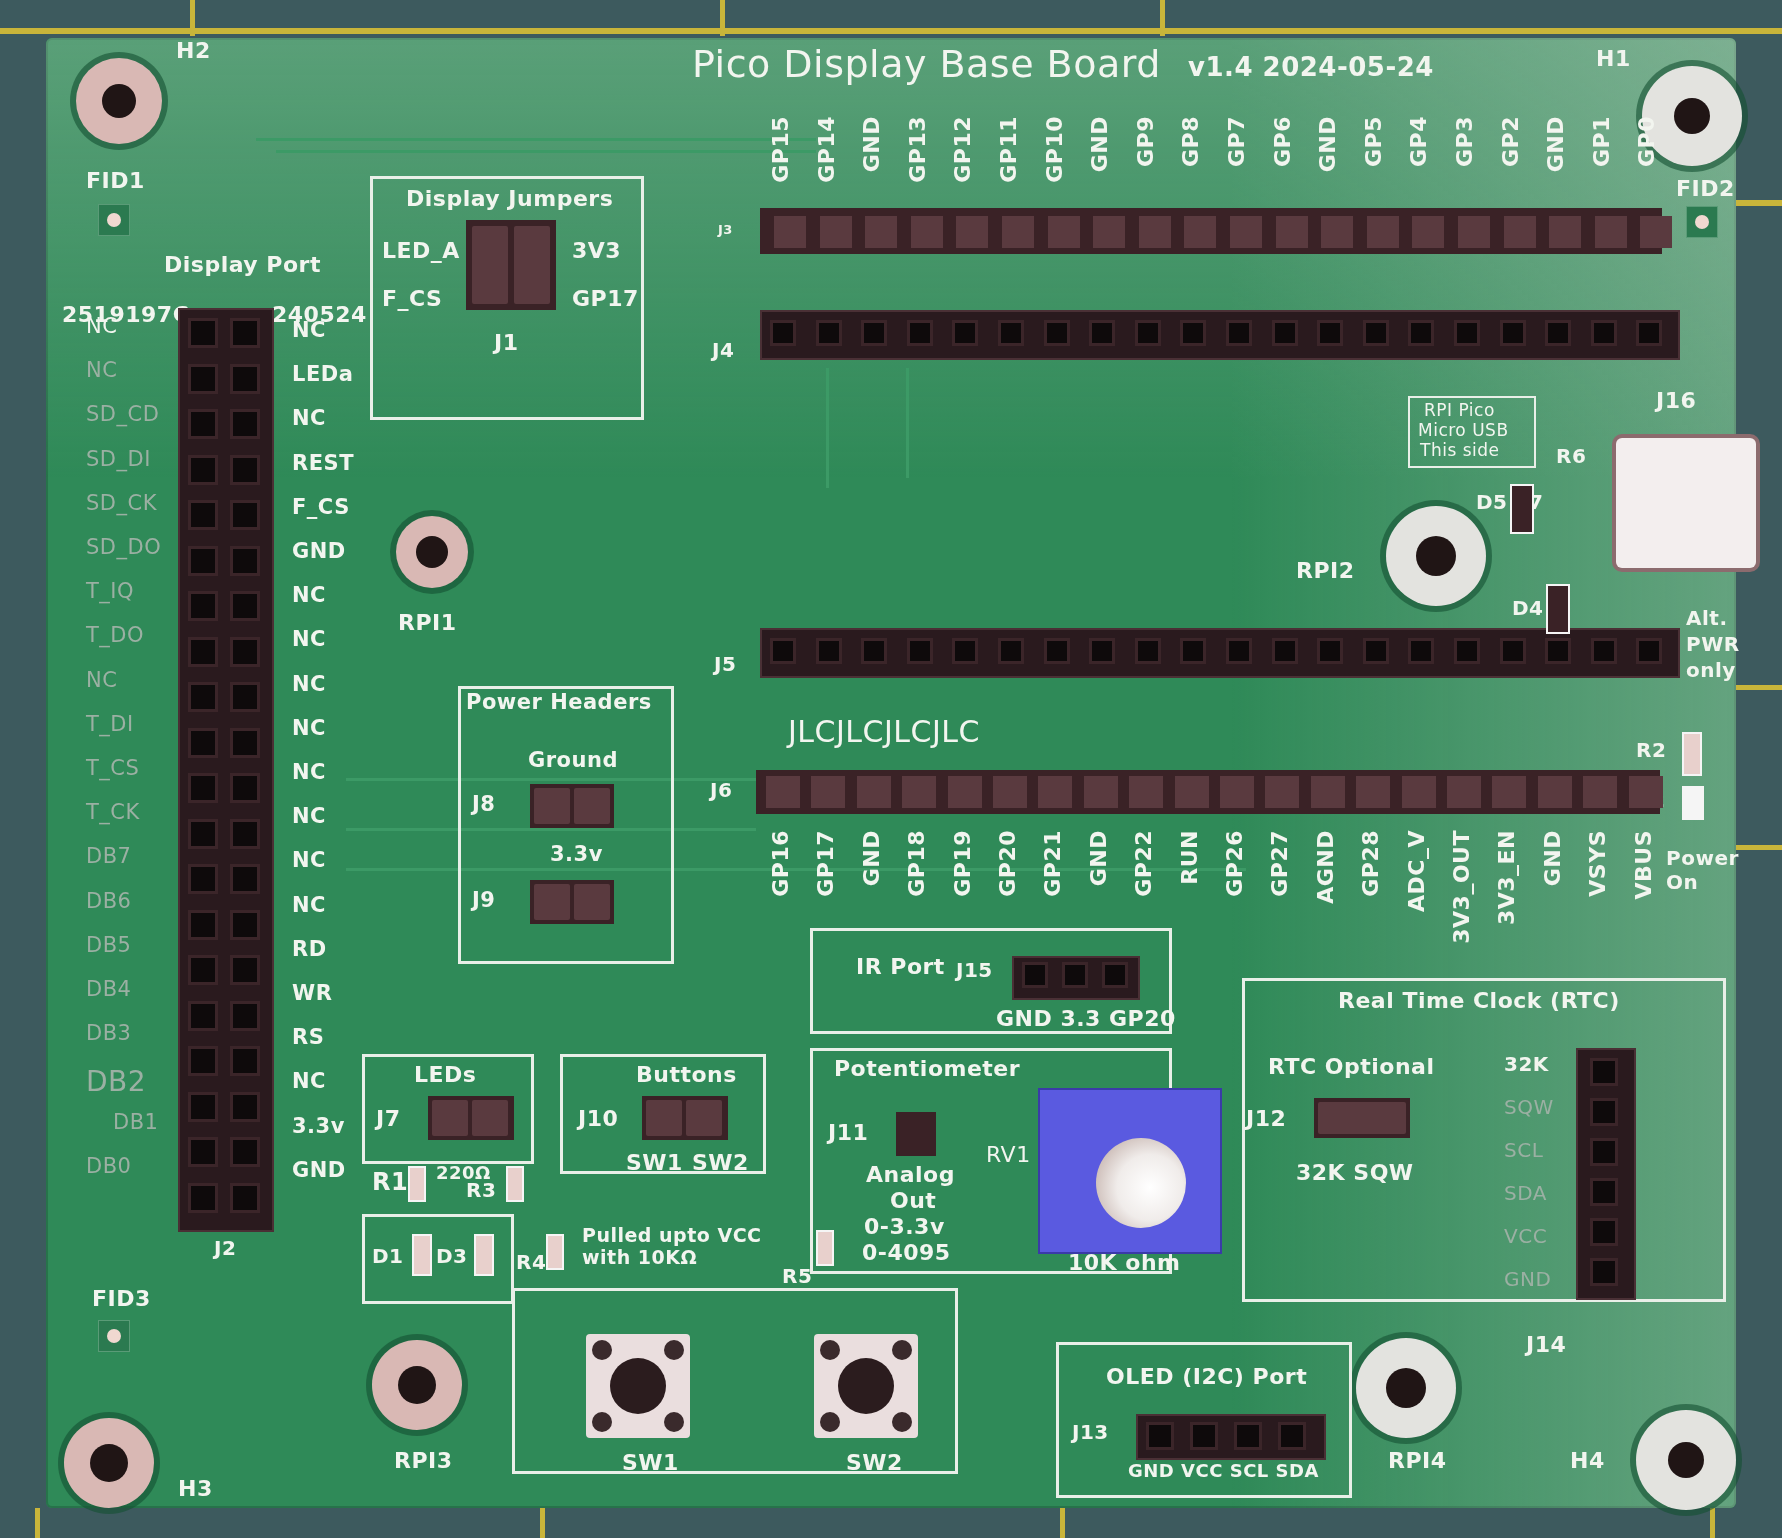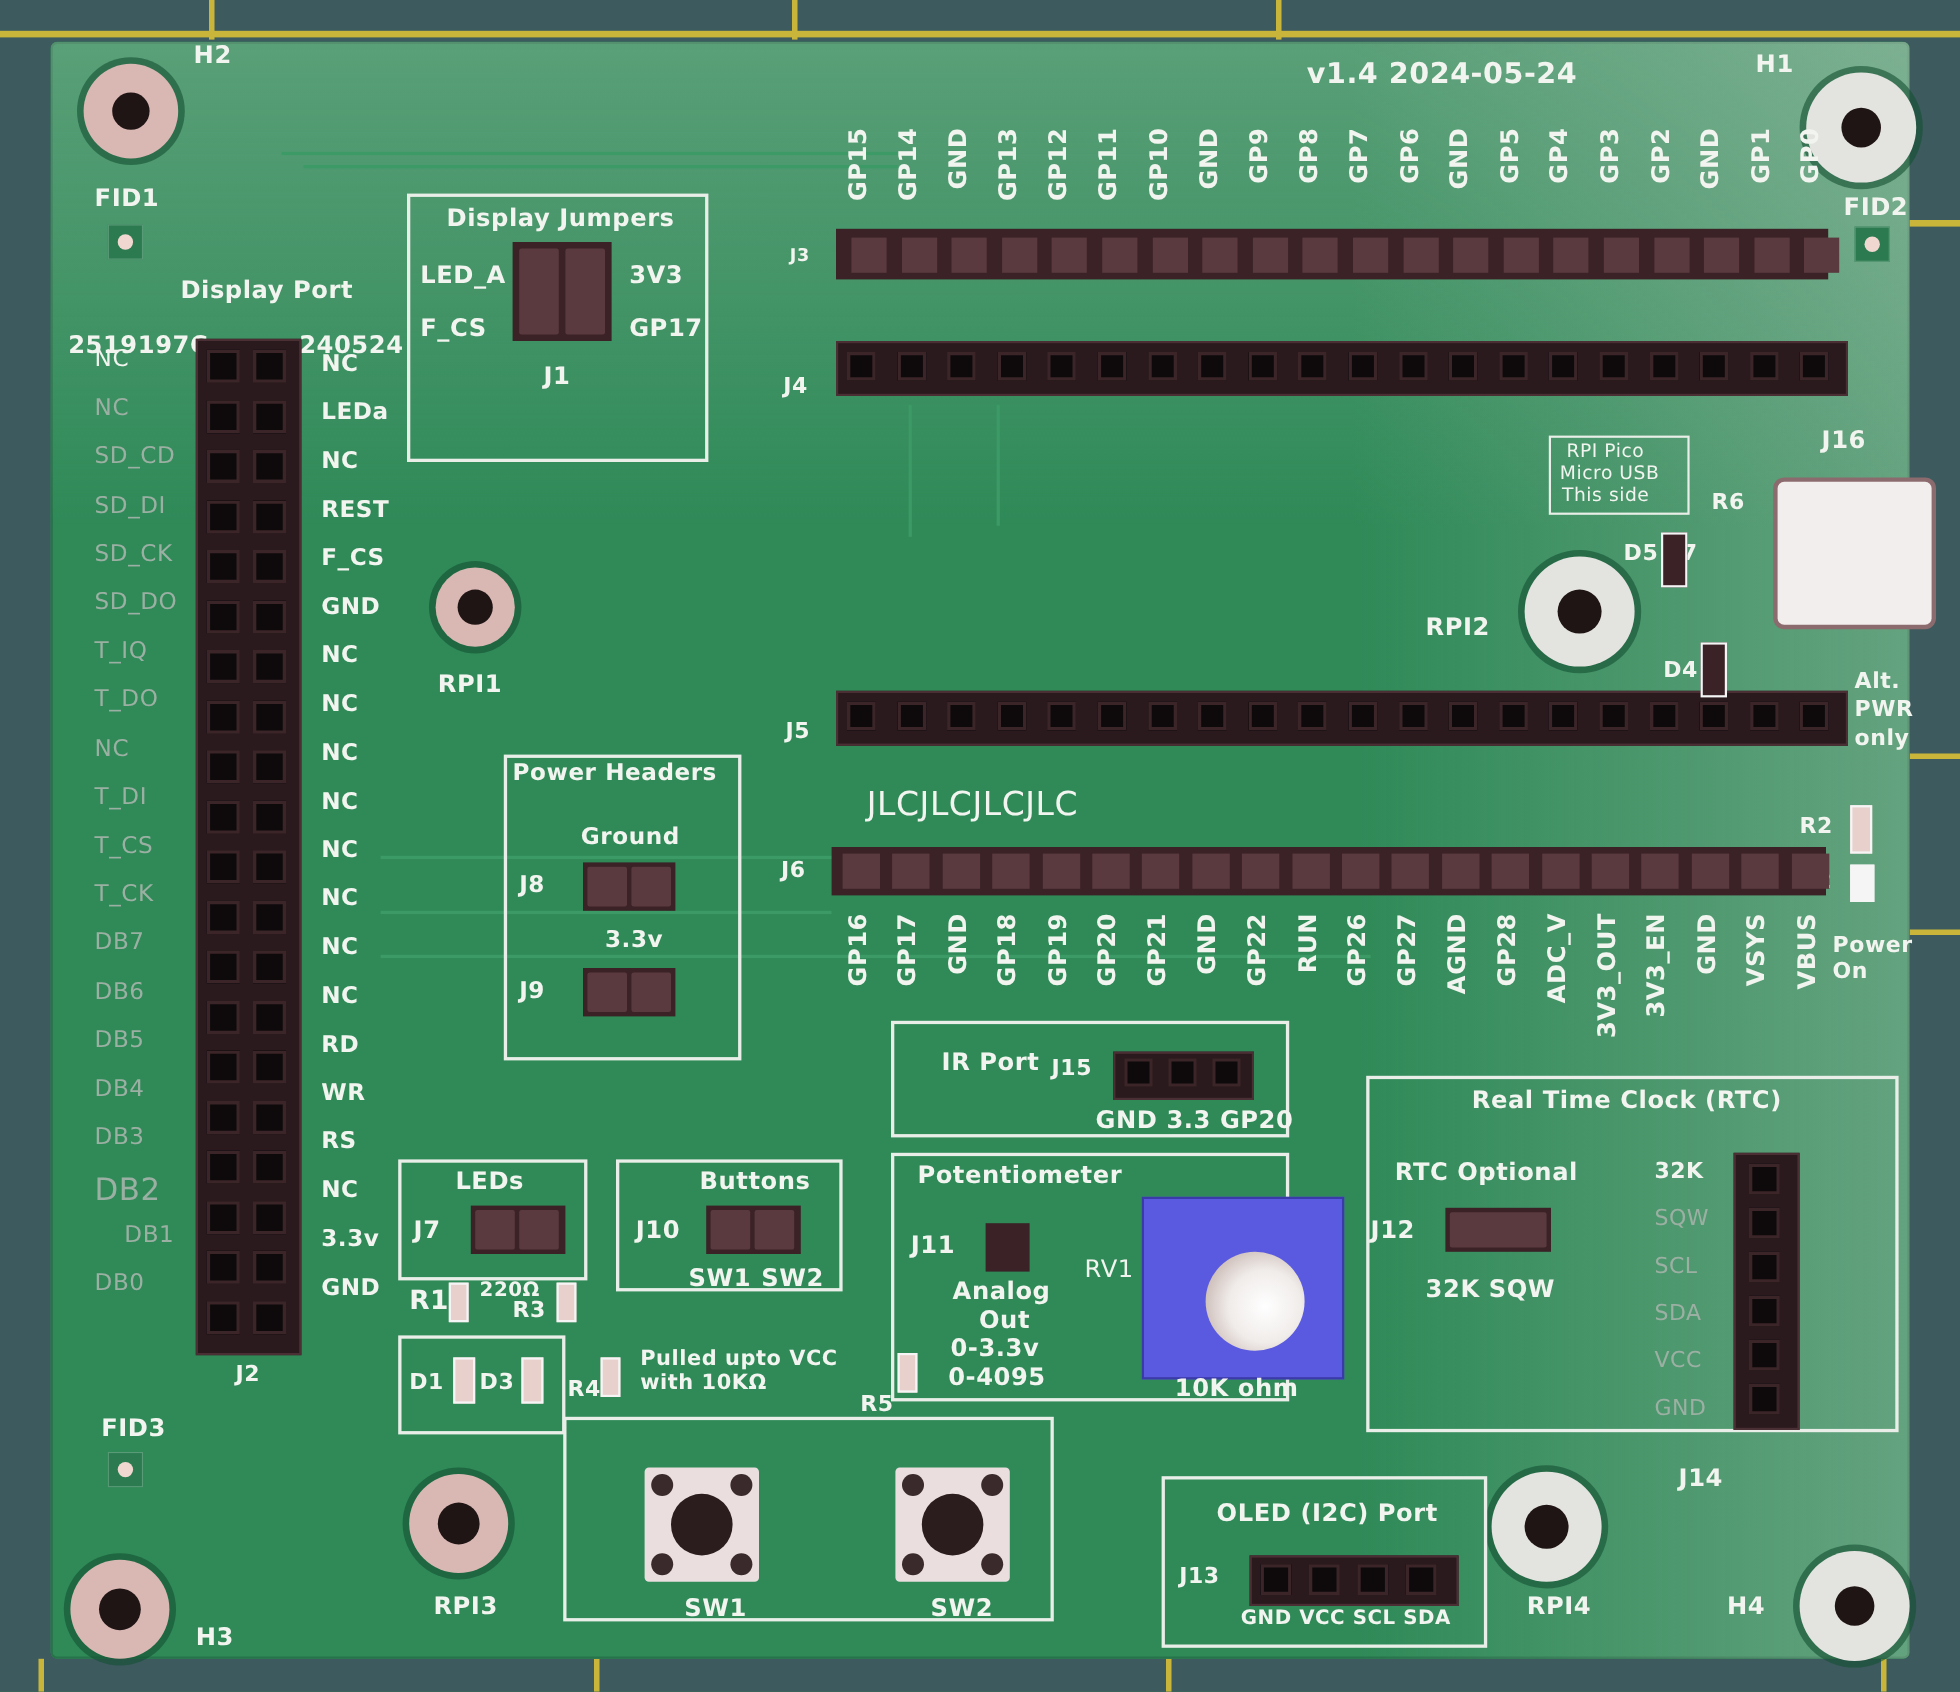--- a/index.html
+++ b/index.html
@@ -57,20 +57,21 @@
 
   <div class="trace" style="left:210px;top:100px;width:560px;height:20px;border-width:3px 0 0 0;"></div>
   <div class="trace" style="left:230px;top:112px;width:540px;height:20px;border-width:3px 0 0 0;"></div>
   <div class="trace" style="left:780px;top:330px;width:3px;height:120px;border-width:0 0 0 3px;"></div>
   <div class="trace" style="left:860px;top:330px;width:3px;height:110px;border-width:0 0 0 3px;"></div>
   <div class="trace" style="left:300px;top:740px;width:420px;height:10px;border-width:3px 0 0 0;"></div>
   <div class="trace" style="left:300px;top:790px;width:410px;height:10px;border-width:3px 0 0 0;"></div>
   <div class="trace" style="left:300px;top:830px;width:900px;height:10px;border-width:3px 0 0 0;"></div>
   <div class="trace" style="left:1170px;top:640px;width:900px;height:10px;border-width:0 0 0 0;"></div>
 
+  <div class="silk" style="left:646px;top:4px;font-size:38px;font-weight:normal;">Pico Display Base Board</div>
   <div class="silk" style="left:1142px;top:14px;font-size:26px;">v1.4 2024-05-24</div>
 
   <div class="hole copper" style="left:30px;top:20px;width:86px;height:86px;">
     <div class="inner" style="left:26px;top:26px;width:34px;height:34px;"></div>
     </div>
   <div class="silk" style="left:130px;top:0px;font-size:22px;">H2</div>
 
   <div class="hole" style="left:1596px;top:28px;width:100px;height:100px;">
     <div class="inner" style="left:32px;top:32px;width:36px;height:36px;"></div>
     </div>
@@ -124,21 +125,21 @@
   <div class="silk" style="left:336px;top:248px;font-size:22px;">F_CS</div>
   <div class="silk" style="left:526px;top:200px;font-size:22px;">3V3</div>
   <div class="silk" style="left:526px;top:248px;font-size:22px;">GP17</div>
   <div class="male" style="left:420px;top:182px;width:90px;height:90px;">
     <div class="mp" style="left:6px;top:6px;width:36px;height:78px;"></div>
     <div class="mp" style="left:48px;top:6px;width:36px;height:78px;"></div>
     </div>
   <div class="silk" style="left:448px;top:292px;font-size:22px;">J1</div>
 
   <div id="j3-labels"></div>
-  <div class="silk" style="left:672px;top:184px;font-size:16px;">J3</div>
+  <div class="silk" style="left:672px;top:184px;font-size:13px;">J3</div>
   <div class="male" style="left:714px;top:170px;width:902px;height:46px;"></div>
   <div id="j3-pins"></div>
 
   <div class="silk" style="left:666px;top:300px;font-size:20px;">J4</div>
   <div class="header" style="left:714px;top:272px;width:916px;height:46px;"></div>
   <div id="j4-pins"></div>
 
   <div class="silk" style="left:668px;top:614px;font-size:20px;">J5</div>
   <div class="header" style="left:714px;top:590px;width:916px;height:46px;"></div>
   <div id="j5-pins"></div>

